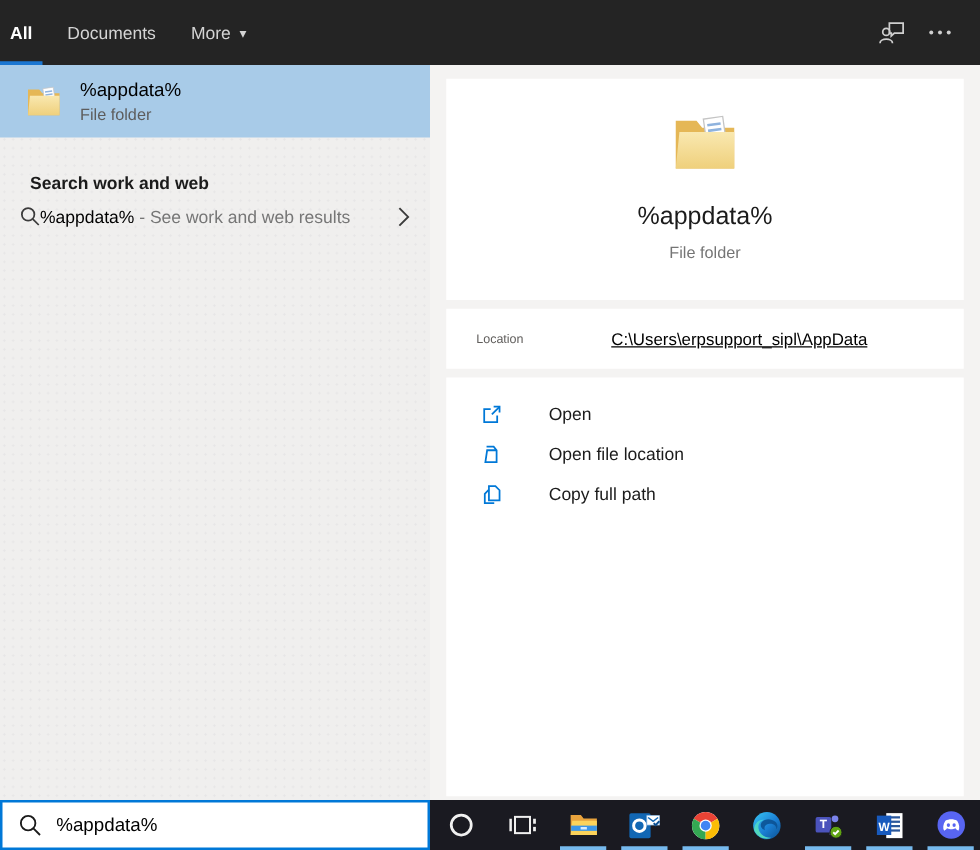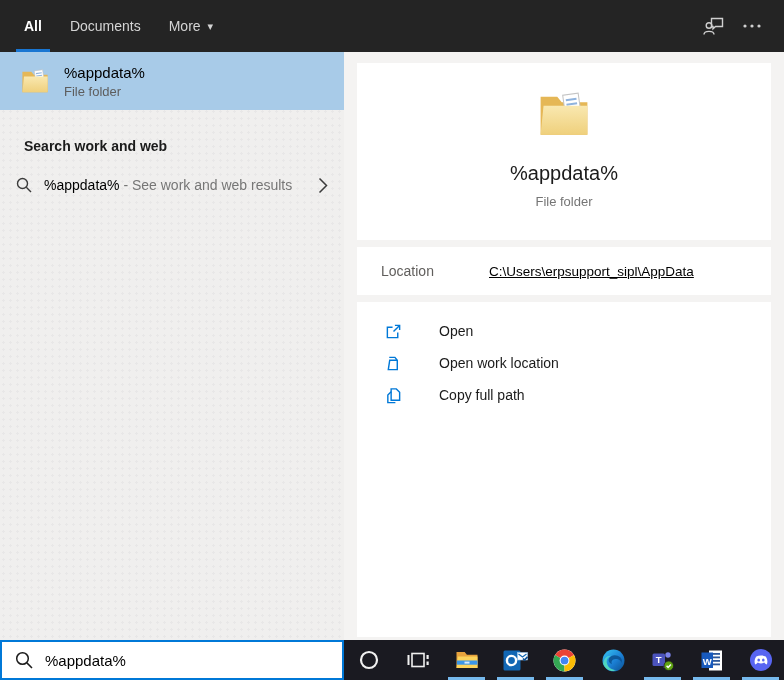--- a/index.html
+++ b/index.html
@@ -5,21 +5,21 @@
   * { margin:0; padding:0; box-sizing:border-box; }
   html,body { background:#333; }
   .screen {
     position:relative; width:784px; height:680px; overflow:hidden;
     font-family:"Liberation Sans", sans-serif;
     display:flex; flex-direction:column; background:#f0efee;
   }
   
   .topbar {
     height:52px; background:#242424; display:flex; align-items:stretch;
-    padding-left:16px; flex:none;
+    flex:none;
   }
   .tabs { display:flex; gap:12px; }
   .tab {
     display:flex; align-items:center; padding:0 8px; font-size:14px;
     color:#d4d4d4; border-bottom:3px solid transparent; border-top:3px solid transparent;
     cursor:default; background:none; border-left:none; border-right:none;
     font-family:inherit;
   }
   .tab.active { color:#ffffff; font-weight:bold; border-bottom-color:#1976d2; }
   .tab .caret { font-size:11px; margin-left:7px; color:#d4d4d4; }
@@ -36,38 +36,38 @@
   .section-header { font-size:14px; font-weight:bold; color:#1b1b1b; margin:9px 0 7px 24px; }
   .section-header.second { margin-top:28px; }
   .best-match-row {
     height:58px; background:#a8cbe8; display:flex; align-items:center;
     padding-left:20px; gap:14px; cursor:default;
   }
   .bm-texts { display:flex; flex-direction:column; gap:3px; }
   .bm-title { font-size:15px; color:#000; }
   .bm-sub { font-size:13px; color:#5d5d5d; }
   .suggestion-row {
-    height:40px; margin-top:11px; display:flex; align-items:center;
-    padding:0 16px; gap:12px; cursor:default;
+    height:40px; margin-top:11px; display:flex; 
+    padding:0 16px; cursor:default;
   }
   .sg-text { font-size:14px; color:#000; white-space:pre; }
   .sg-suffix { color:#767676; }
   .sg-chevron { margin-left:auto; display:flex; }
 
   .right-panel {
     flex:1; background:#f4f3f2; display:flex; flex-direction:column;
     padding:11px 13px 3px 13px; gap:7px; min-height:0;
   }
   .card { background:#fff; }
   .card-preview { height:177px; flex:none; display:flex; flex-direction:column; align-items:center; }
   .preview-icon { margin-top:25px; }
   .preview-title { margin-top:22px; font-size:20px; color:#1b1b1b; }
   .preview-sub { margin-top:9px; font-size:13px; color:#757575; }
   .card-location { height:48px; flex:none; display:flex; align-items:center; padding:0 24px; }
-  .loc-label { width:108px; flex:none; font-size:14px; color:#605e5c; }
+  .loc-label { width:108px; flex:none; font-size:10px; color:#605e5c; }
   .loc-link { font-size:13.5px; color:#000000; text-decoration:underline; cursor:pointer; word-break:break-all; }
   .card-actions { flex:1; padding-top:13px; }
   .action-row { height:32px; display:flex; align-items:center; padding-left:28px; gap:13px; cursor:default; background:none; border:none; width:100%; font-family:inherit; }
   .action-label { font-size:14px; color:#1b1b1b;margin-left:24px; }
 
   
   .bottom { height:40px; flex:none; display:flex; }
   .search-box {
     width:344px; flex:none; background:#fff; border:2px solid #0078d7;
     display:flex; align-items:center; padding-left:13px; gap:12px;
@@ -195,21 +195,21 @@
             <path d="M8,4.5 H2.5 V15.5 H13.5 V10"></path>
             <path d="M10.5,2.5 H15.5 V7.5"></path>
             <line x1="15.2" y1="2.8" x2="9" y2="9"></line>
           </svg>
           <span class="action-label">Open</span>
         </button>
         <button class="action-row">
           <svg width="17" height="17" viewBox="0 0 18 18" fill="none" stroke="#0078d7" stroke-width="1.5">
             <path d="M4.5,2.5 h6 l2.5,3 v10 h-9.5 l1.5,-10 h8"></path>
           </svg>
-          <span class="action-label">Open work location</span>
+          <span class="action-label">Open file location</span>
         </button>
         <button class="action-row">
           <svg width="17" height="17" viewBox="0 0 18 18" fill="none" stroke="#0078d7" stroke-width="1.5">
             <path d="M6.5,2 H12 l3.5,3.5 V14 H6.5 Z"></path>
             <path d="M6.5,5 L3,8.5 V16.5 H11"></path>
           </svg>
           <span class="action-label">Copy full path</span>
         </button>
       </div>
     </div>

